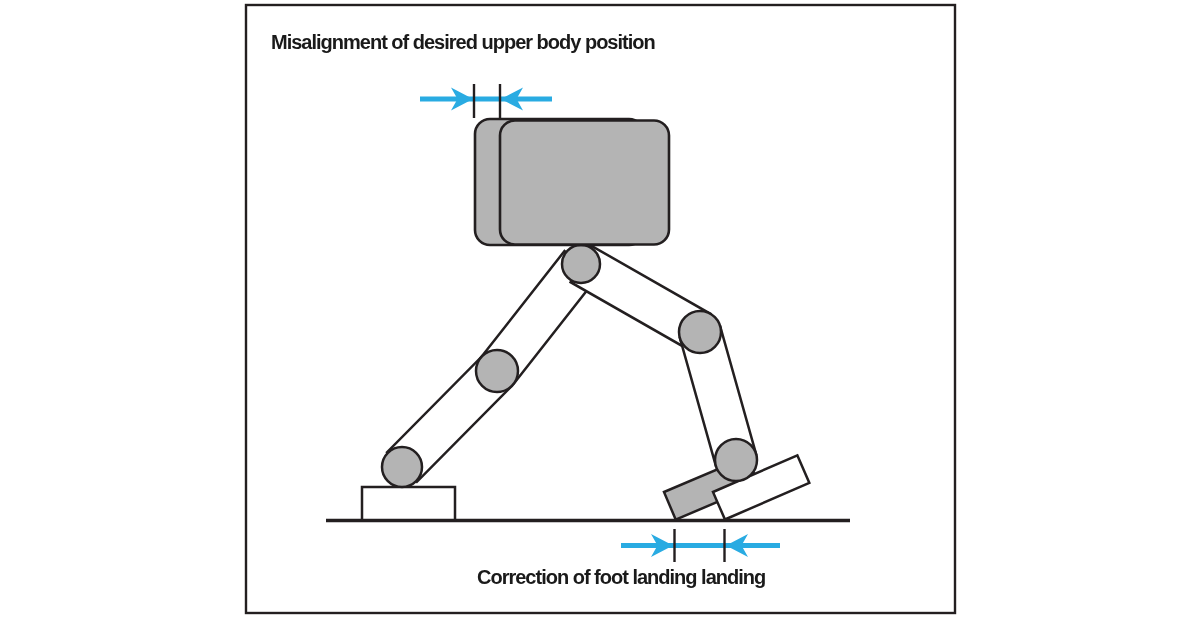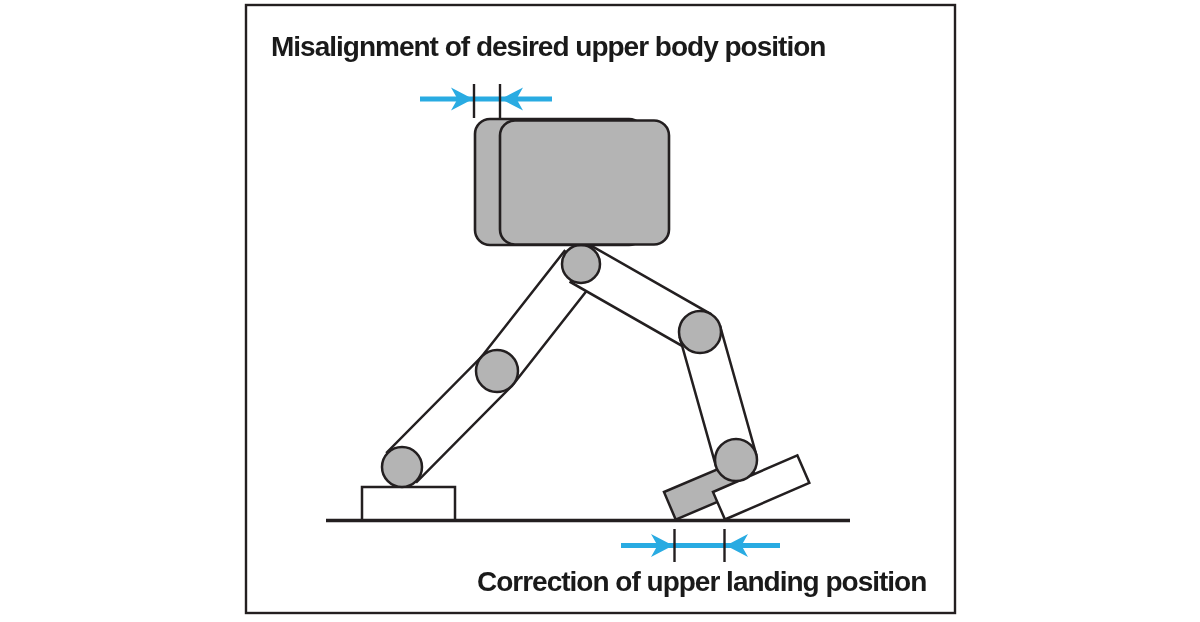--- a/index.html
+++ b/index.html
@@ -16,21 +16,21 @@
     overflow: hidden;
   }
   .art {
     position: absolute;
     left: 0;
     top: 0;
   }
   .label {
     position: absolute;
     font-weight: bold;
-    font-size: 28px;
+    font-size: 20px;
     letter-spacing: -1px;
     color: var(--text, #1a1a1a);
     white-space: nowrap;
     line-height: 1.15;
   }
   .label-top    { left: 271px; top: 31px; }
   .label-bottom { left: 477px; top: 566px; }
 
   
   .frame       { fill: none; stroke: var(--outline, #231f20); stroke-width: 2.4; }
@@ -85,15 +85,15 @@
       <line class="measure-line" x1="621" y1="545.5" x2="780" y2="545.5"></line>
       <polygon class="arrowhead" points="673,545.5 651,534 657.5,545.5 651,557"></polygon>
       <polygon class="arrowhead" points="726,545.5 748,534 741.5,545.5 748,557"></polygon>
       <line class="tick" x1="674.5" y1="529" x2="674.5" y2="562"></line>
       <line class="tick" x1="724.5" y1="529" x2="724.5" y2="562"></line>
     </g>
   </svg>
 
   <div class="label label-top">Misalignment of desired upper body position</div>
 
-  <div class="label label-bottom">Correction of upper landing position</div>
+  <div class="label label-bottom">Correction of foot landing landing</div>
 
 </div>
 
 </body></html>

